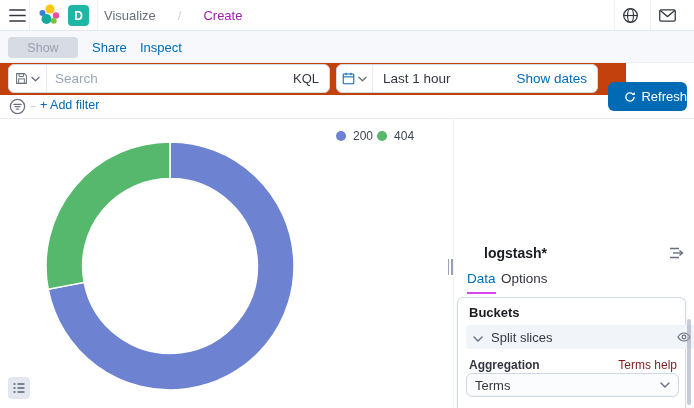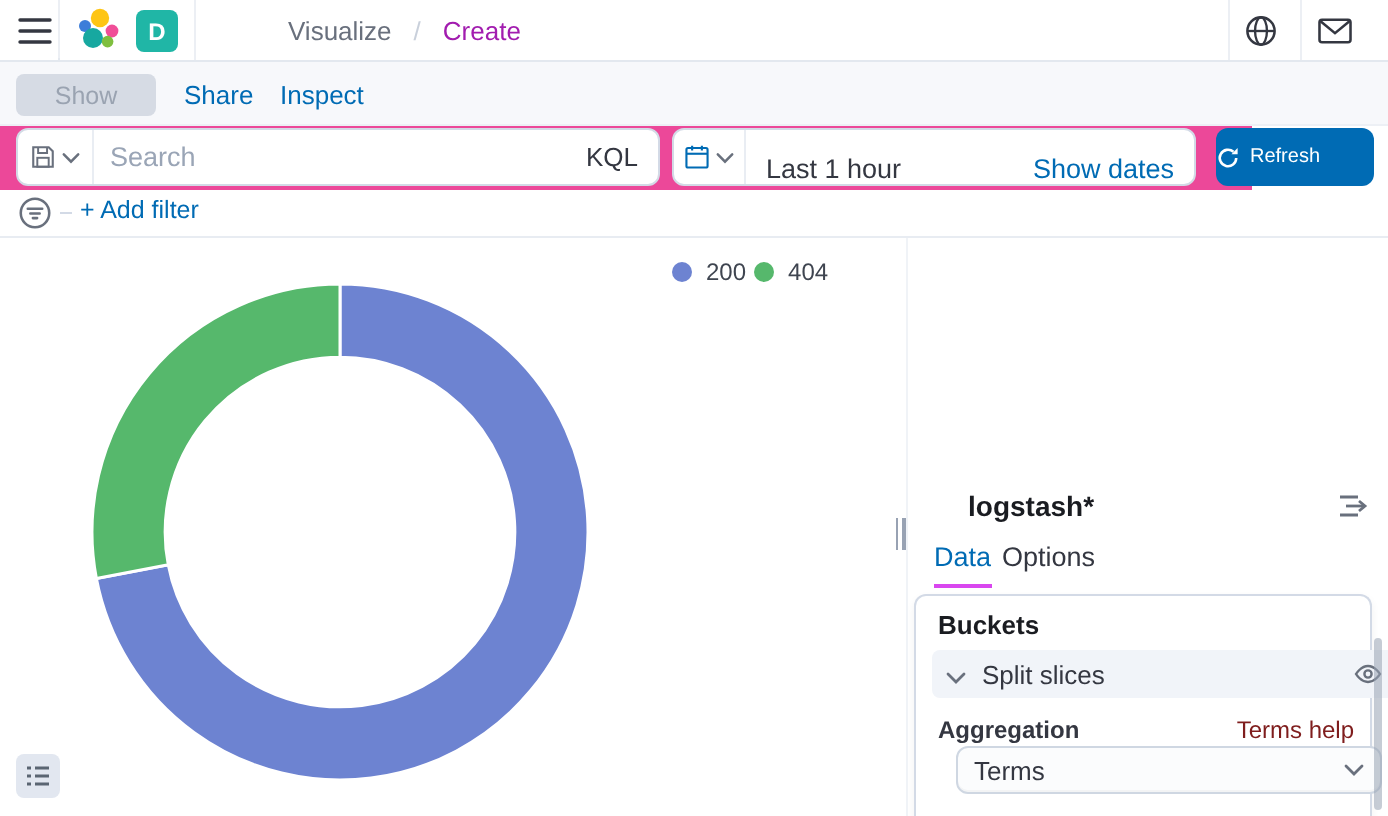--- a/index.html
+++ b/index.html
@@ -5,42 +5,42 @@
   * { margin:0; padding:0; box-sizing:border-box; }
   body { font-family:"Liberation Sans", sans-serif; background:#fff; }
   .app { position:relative; width:694px; height:408px; background:#fff; overflow:hidden; font-size:13px; color:#343741; }
 
   
   .topbar { position:absolute; left:0; top:0; width:694px; height:31px; background:#fff; border-bottom:1px solid #E3E8EF; }
   .topbar .sep { position:absolute; top:0; width:1px; height:30px; background:#ECEFF4; }
   .hamburger { position:absolute; left:9px; top:8px; width:18px; height:15px; cursor:pointer; }
   .logo { position:absolute; left:37px; top:3px; width:24px; height:24px; }
   .space-badge { position:absolute; left:68px; top:5px; width:21px; height:21px; border-radius:4px; background:#20B6A6; color:#fff; font-size:12px; font-weight:bold; display:flex; align-items:center; justify-content:center; cursor:pointer; }
-  .breadcrumb { position:absolute; left:104px; top:0; height:30px; display:flex; align-items:center; gap:11px;margin-left:40px; }
+  .breadcrumb { position:absolute; left:104px; top:0; height:30px; display:flex; align-items:center; gap:22px; }
   .bc-section { color:#69707D; cursor:pointer; }
   .bc-slash { color:#C9D0DB; }
   .bc-page { color:#a21caf; font-weight:500; }
   .top-icon { position:absolute; top:7px; width:17px; height:17px; cursor:pointer; }
 
   
   .menubar { position:absolute; left:0; top:31px; width:694px; height:32px; background:#F7F8FB; border-bottom:1px solid #EDF0F5; }
   .save-btn { position:absolute; left:8px; top:6px; width:70px; height:21px; border-radius:4px; background:#D6DBE4; color:#9AA3B1; border:none; font-size:12.5px; font-weight:500; font-family:inherit; cursor:not-allowed; }
   .menu-link { position:absolute; top:0; height:32px; display:flex; align-items:center; color:#006BB4; font-weight:500; cursor:pointer; }
 
   
-  .querybar { position:absolute; left:0; top:63px; width:626px; height:32px; background:#ec4899; }
+  .querybar { position:absolute; left:0; top:63px; width:626px; height:32px; background:#c2410c; }
   .search-group { position:absolute; left:8px; top:1px; width:322px; height:29px; border:1px solid #D3DAE6; border-radius:6px; background:#fff; display:flex; align-items:center; }
   .prepend { width:38px; height:100%; border-right:1px solid #E9EDF3; display:flex; align-items:center; justify-content:center; gap:3px; cursor:pointer; }
   .search-input { flex:1; border:none; outline:none; height:100%; padding:0 8px; font-size:13.5px; font-family:inherit; color:#343741; background:transparent; }
   .search-input::placeholder { color:#9AA5B6; }
   .kql-label { padding-right:10px; font-weight:500; color:#343741; cursor:pointer; }
-  .time-group { position:absolute; left:336px; top:1px; width:262px; height:29px; border:1px solid #D3DAE6; border-radius:6px; background:#fff; display:flex; align-items:flex-end; }
+  .time-group { position:absolute; left:336px; top:1px; width:262px; height:29px; border:1px solid #D3DAE6; border-radius:6px; background:#fff; display:flex; align-items:center; }
   .time-value { padding-left:10px; font-size:13.5px; color:#343741; flex:1; cursor:pointer; }
   .show-dates { padding-right:10px; color:#006BB4; font-size:13.5px; font-weight:500; cursor:pointer; }
-  .refresh-btn { position:absolute; left:608px; top:1px; width:79px; height:29px; border:none; border-radius:6px; background:#006BB4; color:#fff; font-size:10px; font-weight:500; font-family:inherit; display:flex; align-items:center; justify-content:flex-start; gap:5px; cursor:pointer; }
+  .refresh-btn { position:absolute; left:608px; top:19px; width:79px; height:29px; border:none; border-radius:6px; background:#006BB4; color:#fff; font-size:13px; font-weight:500; font-family:inherit; display:flex; align-items:center; justify-content:flex-end; gap:5px; cursor:pointer; }
 
   
   .filterbar { position:absolute; left:0; top:95px; width:694px; height:24px; border-bottom:1px solid #E8ECF2; }
   .filter-icon-wrap { position:absolute; left:9px; top:3px; width:17px; height:17px; cursor:pointer; }
   .filter-dash { position:absolute; left:30px; top:11px; width:6px; height:1px; background:#D3DAE6; }
   .add-filter { position:absolute; left:40px; top:3px; font-size:12.5px; color:#006BB4; font-weight:500; cursor:pointer; }
 
   
   .content { position:absolute; left:0; top:119px; width:694px; height:289px; background:#fff; }
   .chart-legend { position:absolute; left:336px; top:10px; display:flex; flex-direction:row; gap:4px; }
@@ -233,21 +233,21 @@
             <svg width="14" height="10" viewBox="0 0 14 10">
                 <path d="M1 5s2.4-4 6-4 6 4 6 4-2.4 4-6 4-6-4-6-4z" fill="none" stroke="#69707D" stroke-width="1.2"></path>
                 <circle cx="7" cy="5" r="1.8" fill="none" stroke="#69707D" stroke-width="1.2"></circle>
               </svg>
           </span>
           <span class="xdel">✕</span>
         </div>
 
         <span class="form-label" style="top:60px;">Aggregation</span>
         <span class="help-link" style="top:60px;">Terms help</span>
-        <div class="select" style="top:75px;margin-left:12px;">
+        <div class="select" style="top:75px;">
           <span class="val">Terms</span>
           <span class="chev">
               <svg width="10" height="6" viewBox="0 0 10 6">
                 <path d="M1 1l4 4 4-4" stroke="#69707D" stroke-width="1.4" fill="none" stroke-linecap="round"></path>
               </svg>
             </span>
         </div>
 
       </div>
 

